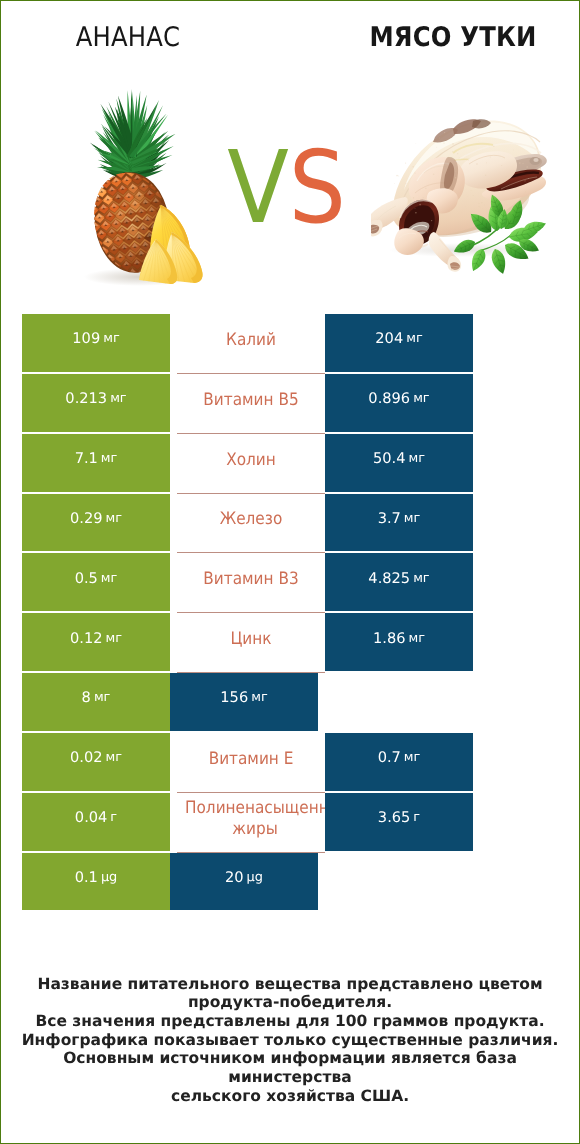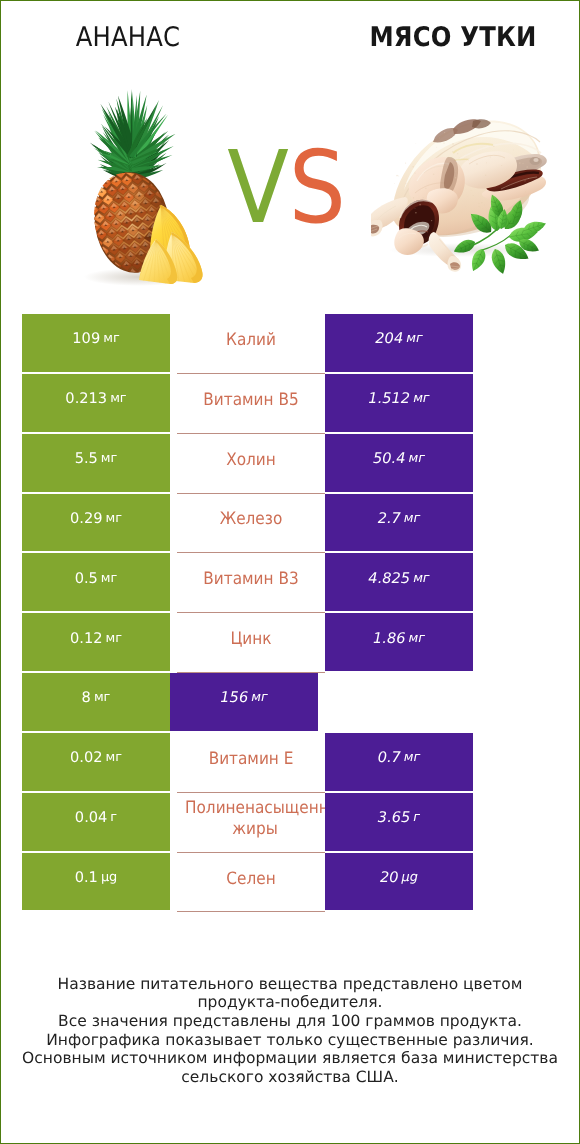--- a/index.html
+++ b/index.html
@@ -22,28 +22,28 @@
   .vs{position:absolute;left:226px;top:137px;width:119px;text-align:center;font-size:100px;line-height:100px;font-weight:400;}
   .vs .v{color:#7daa35;}
   .vs .s{color:#e1663f;}
   .img-left{position:absolute;left:70px;top:88px;}
   .img-right{position:absolute;left:370px;top:105px;}
   
   .table{position:absolute;left:21px;top:313px;width:537px;}
   .row{display:flex;height:59.85px;}
   .cell{box-sizing:border-box;display:flex;align-items:center;justify-content:center;text-align:center;width:148px;position:relative;}
   .cell-left{background:#82a72f;color:#fff;border-bottom:2px solid #fff;}
-  .cell-right{background:#4c1d95;color:#fff;border-bottom:2px solid #fff;font-style:italic;}
+  .cell-right{background:#0c4a6e;color:#fff;border-bottom:2px solid #fff;}
   .cell-mid{background:#fff;border-bottom:1px solid #bd8e83;color:#cd6e54;overflow:hidden;margin-left:7px;}
   .num{font-family:"DejaVu Sans",sans-serif;font-size:14.6px;font-weight:400;white-space:nowrap;position:relative;top:-4px;}
   .unit{font-family:"DejaVu Sans",sans-serif;font-size:12.9px;font-weight:400;margin-left:3px;position:relative;top:-4px;}
   .label{display:block;box-sizing:border-box;font-size:17px;font-weight:400;line-height:21px;width:179px;overflow:hidden;position:relative;top:-3px;text-align:center;}
   .label.wide{padding-left:8px;}
   
-  .footer{position:absolute;left:0;top:973.5px;width:578px;text-align:center;font-family:"DejaVu Sans",sans-serif;font-size:15.5px;line-height:18.7px;color:#222;}
+  .footer{position:absolute;left:0;top:973.5px;width:578px;text-align:center;font-family:"DejaVu Sans",sans-serif;font-size:15.5px;line-height:18.7px;color:#222;font-weight:bold;}
 </style>
 </head>
 <body>
 
 <div class="page">
 
   <div class="titles">
     <div class="title title-left">АНАНАС</div>
     <div class="title title-right">МЯСО УТКИ</div>
   </div>
@@ -677,47 +677,47 @@
       </div>
       <div class="row">
         <div class="cell cell-left">
           <span class="num">0.213</span>
           <span class="unit">мг</span>
         </div>
         <div class="cell cell-mid">
           <span class="label">Витамин B5</span>
         </div>
         <div class="cell cell-right">
-          <span class="num">1.512</span>
-          <span class="unit">мг</span>
-        </div>
-      </div>
-      <div class="row">
-        <div class="cell cell-left">
-          <span class="num">5.5</span>
+          <span class="num">0.896</span>
+          <span class="unit">мг</span>
+        </div>
+      </div>
+      <div class="row">
+        <div class="cell cell-left">
+          <span class="num">7.1</span>
           <span class="unit">мг</span>
         </div>
         <div class="cell cell-mid">
           <span class="label">Холин</span>
         </div>
         <div class="cell cell-right">
           <span class="num">50.4</span>
           <span class="unit">мг</span>
         </div>
       </div>
       <div class="row">
         <div class="cell cell-left">
           <span class="num">0.29</span>
           <span class="unit">мг</span>
         </div>
         <div class="cell cell-mid">
           <span class="label">Железо</span>
         </div>
         <div class="cell cell-right">
-          <span class="num">2.7</span>
+          <span class="num">3.7</span>
           <span class="unit">мг</span>
         </div>
       </div>
       <div class="row">
         <div class="cell cell-left">
           <span class="num">0.5</span>
           <span class="unit">мг</span>
         </div>
         <div class="cell cell-mid">
           <span class="label">Витамин B3</span>
@@ -773,23 +773,20 @@
         </div>
         <div class="cell cell-right">
           <span class="num">3.65</span>
           <span class="unit">г</span>
         </div>
       </div>
       <div class="row">
         <div class="cell cell-left">
           <span class="num">0.1</span>
           <span class="unit">µg</span>
-        </div>
-        <div class="cell cell-mid">
-          <span class="label">Селен</span>
         </div>
         <div class="cell cell-right">
           <span class="num">20</span>
           <span class="unit">µg</span>
         </div>
       </div>
     </div>
 
   <div class="footer">
       <div>Название питательного вещества представлено цветом</div>

